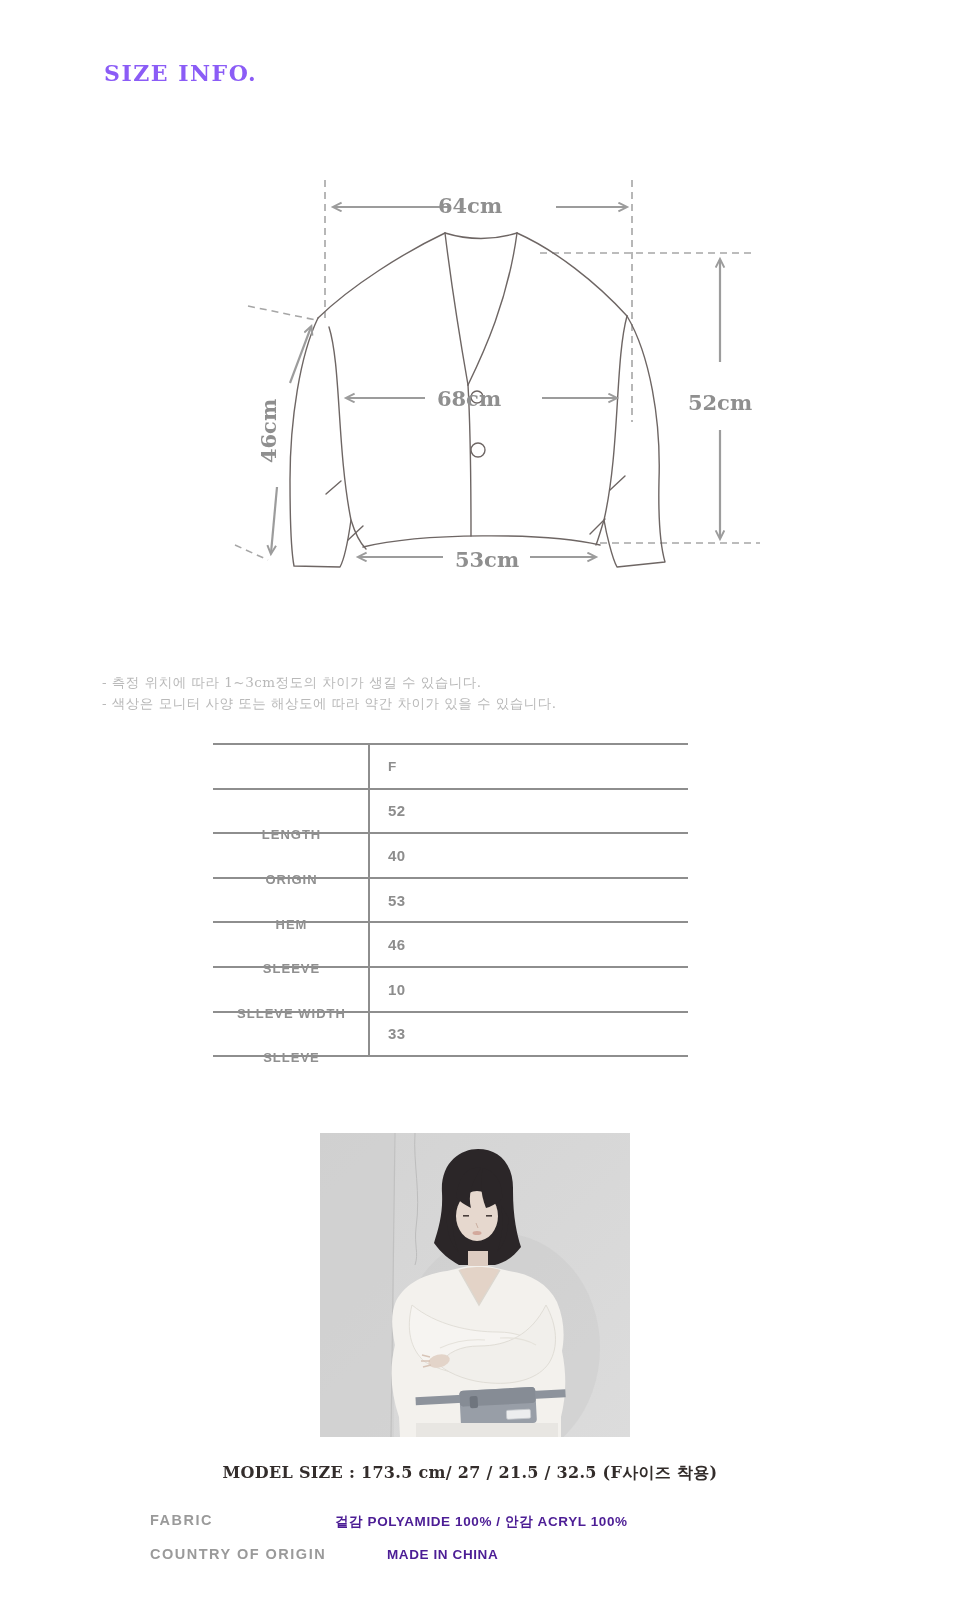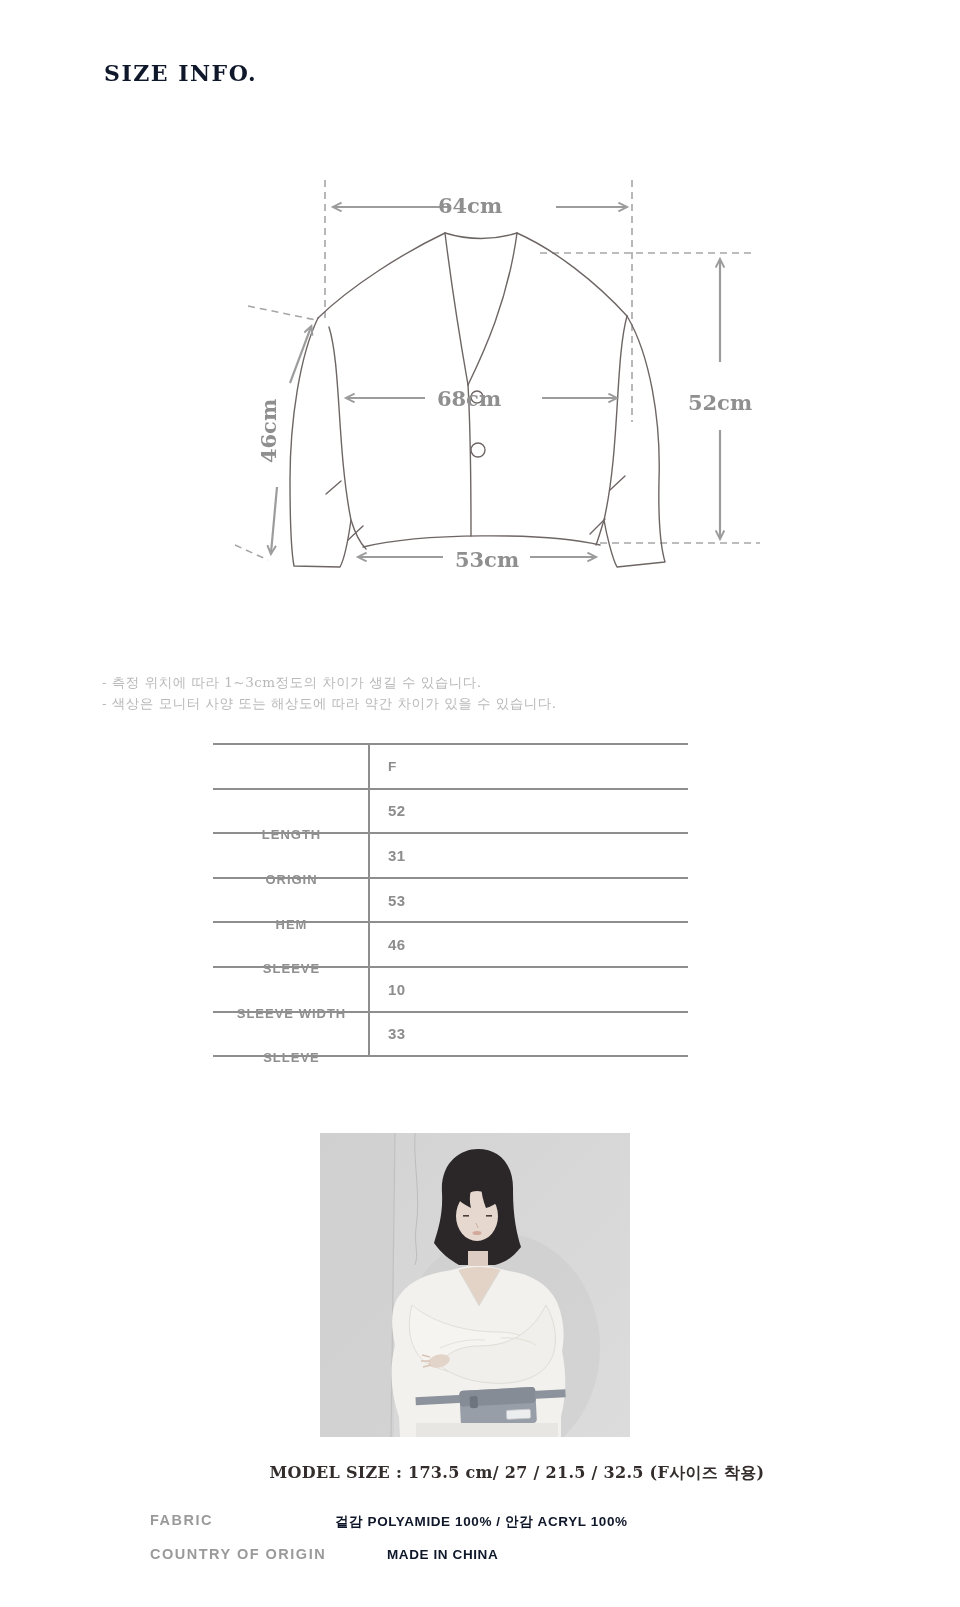--- a/index.html
+++ b/index.html
@@ -2,21 +2,21 @@
 <html><head>
 <meta charset="utf-8">
 <style>
   html,body{margin:0;padding:0;background:#fff;}
   .page{position:relative;width:960px;height:1607px;background:#ffffff;overflow:hidden;
         font-family:"Liberation Sans", sans-serif;}
   .abs{position:absolute;}
 
   
   .page-title{left:104px;top:60px;font-family:"DejaVu Serif", serif;font-size:22px;
-              font-weight:600;color:#0f172a;letter-spacing:1.5px;}
+              font-weight:600;color:#8b5cf6;letter-spacing:1.5px;}
 
   
   .diagram{left:0;top:130px;width:960px;height:510px;}
   .outline{fill:none;stroke:#6e6664;stroke-width:1.4;stroke-linecap:round;stroke-linejoin:round;}
   .arrowline{stroke:#9c9c9c;stroke-width:2.2;fill:none;stroke-linecap:butt;}
   .dash{stroke:#a6a6a6;stroke-width:1.6;fill:none;stroke-dasharray:7 5;}
   .mlabel{font-family:"DejaVu Serif", serif;font-size:21px;font-weight:700;fill:#8f8f8f;}
 
   
   .notes{left:452px;top:672px;transform:translateX(-50%);width:700px;text-align:left;
@@ -33,25 +33,25 @@
   .strow .c2{flex:1;padding-left:18px;font-size:15px;font-weight:bold;color:#8d8d8d;
              letter-spacing:0.5px;}
   .strow.header .c2{font-size:13.5px;}
 
   
   .photo{left:320px;top:1133px;width:310px;height:304px;}
 
   
   .model-size{left:470px;top:1463px;transform:translateX(-50%);white-space:nowrap;
               font-family:"DejaVu Serif", serif;font-size:16px;font-weight:700;color:#332d2b;
-              letter-spacing:0.3px;margin-left:47px;}
+              letter-spacing:0.3px;}
 
   
   .info-label{font-size:14.5px;font-weight:bold;color:#9a9a9a;letter-spacing:1.5px;text-align:right;}
-  .info-value{font-size:13.5px;font-weight:bold;color:#0f172a;letter-spacing:0.6px;text-align:right;}
+  .info-value{font-size:13.5px;font-weight:bold;color:#4c1d95;letter-spacing:0.6px;text-align:right;}
   .fabric-label{left:150px;top:1512px;}
   .fabric-value{left:335px;top:1513px;}
   .origin-label{left:150px;top:1546px;}
   .origin-value{left:387px;top:1547px;}
 </style>
 </head>
 <body>
 
 <div class="page">
 
@@ -134,32 +134,32 @@
     <div class="strow header">
       <div class="c1"></div>
       <div class="c2">F</div>
     </div>
     <div class="strow">
       <div class="c1">LENGTH</div>
       <div class="c2">52</div>
     </div>
     <div class="strow">
       <div class="c1">ORIGIN</div>
-      <div class="c2">31</div>
+      <div class="c2">40</div>
     </div>
     <div class="strow">
       <div class="c1">HEM</div>
       <div class="c2">53</div>
     </div>
     <div class="strow">
       <div class="c1">SLEEVE</div>
       <div class="c2">46</div>
     </div>
     <div class="strow">
-      <div class="c1">SLEEVE WIDTH</div>
+      <div class="c1">SLLEVE WIDTH</div>
       <div class="c2">10</div>
     </div>
     <div class="strow">
       <div class="c1">SLLEVE</div>
       <div class="c2">33</div>
     </div>
   </div>
 
   <svg class="abs photo" viewBox="0 0 310 304" xmlns="http://www.w3.org/2000/svg">
     <defs>

